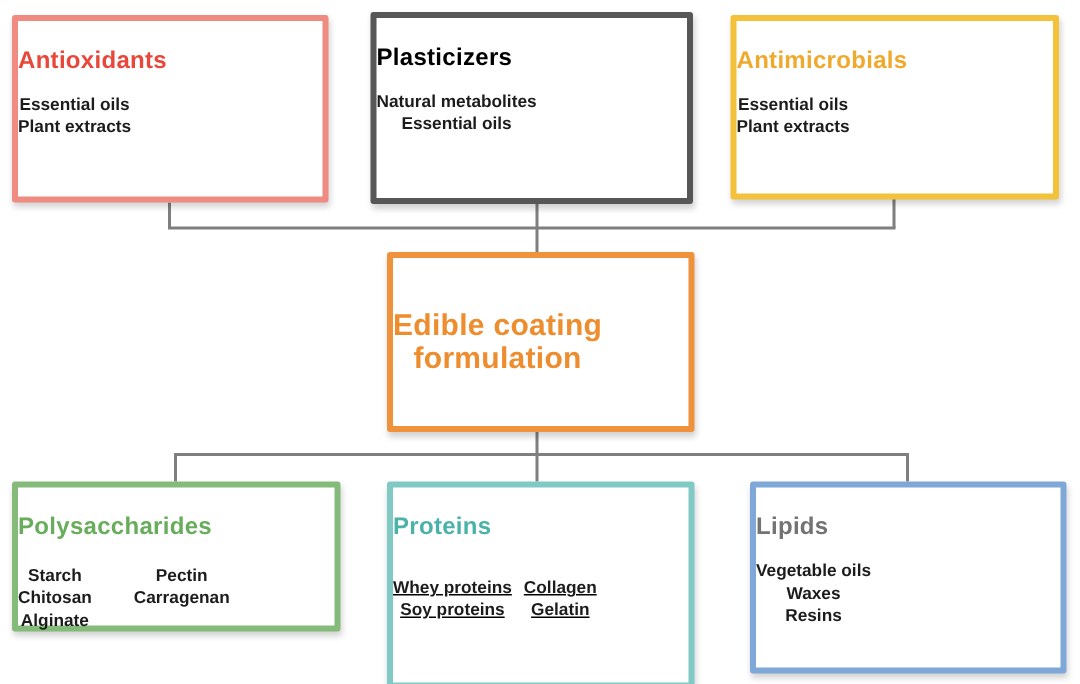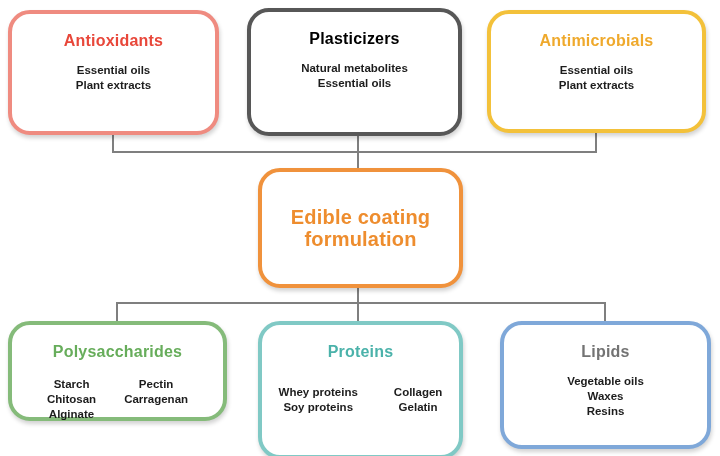--- a/index.html
+++ b/index.html
@@ -8,25 +8,25 @@
     width:720px;height:456px;
     background:#ffffff;
     font-family:"Liberation Sans", sans-serif;
     overflow:hidden;
   }
   .conn{position:absolute;background:#7f7f7f;}
   .box{
     position:absolute;
     background:#ffffff;
     border:4px solid #999;
-    border-radius:22px;
+    border-radius:2px;
     box-sizing:border-box;
     display:flex;
     flex-direction:column;
-    align-items:center;
+    align-items:flex-start;
     box-shadow:1px 3px 4px rgba(0,0,0,0.18);
   }
   .box-title{
     font-weight:bold;
     font-size:16px;
     margin-top:18px;
     text-align:center;
     letter-spacing:0.2px;
   }
   .center-box{justify-content:center;}
@@ -44,21 +44,21 @@
     margin-top:16px;
     gap:28px;
   }
   .col{
     text-align:center;
     font-size:11.5px;
     line-height:15px;
     color:#1c1c1c;
     font-weight:600;
   }
-  .proteins-cols{margin-top:24px;gap:36px;}
+  .proteins-cols{margin-top:24px;gap:8px;text-decoration:underline;}
 </style>
 </head>
 <body>
 
 <div class="canvas">
 
   <div class="conn" style="left:112px;top:135px;width:2px;height:17px;"></div>
   <div class="conn" style="left:357px;top:136px;width:2px;height:32px;"></div>
   <div class="conn" style="left:595px;top:132px;width:2px;height:20px;"></div>
   <div class="conn" style="left:112px;top:151px;width:485px;height:2px;"></div>

